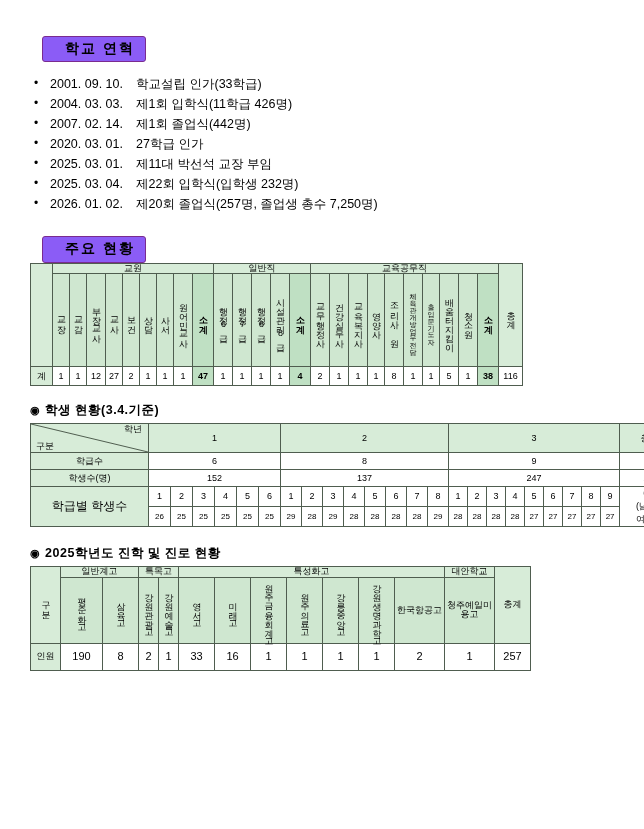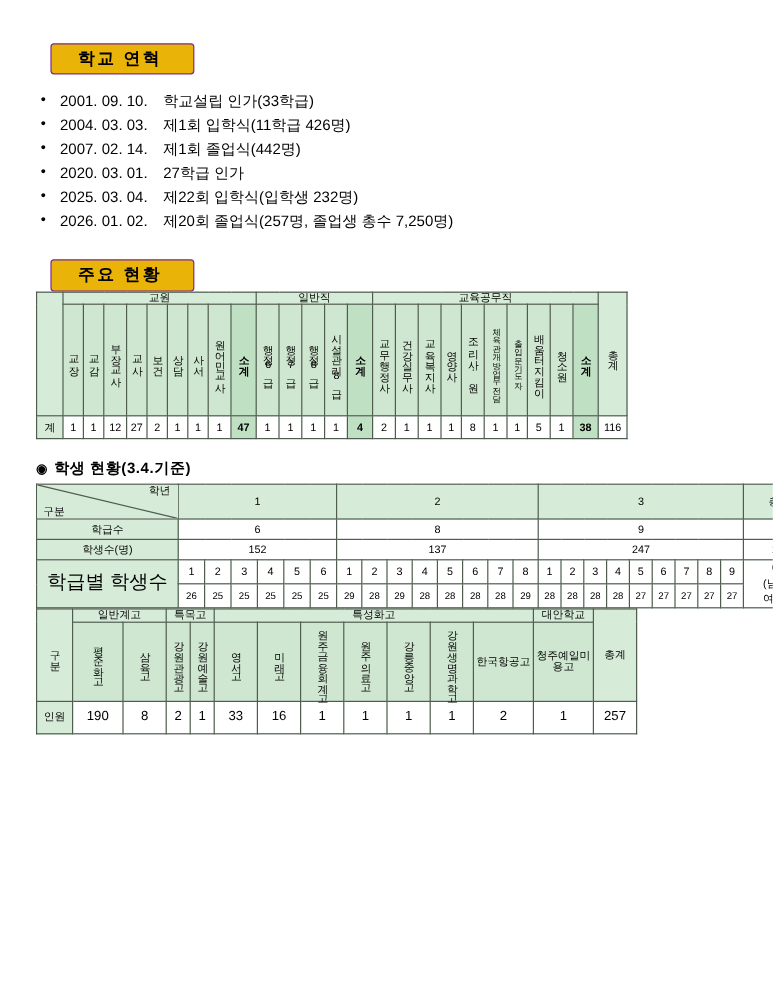--- a/index.html
+++ b/index.html
@@ -18,23 +18,23 @@
     position: relative;
     width: 644px;
     height: 829px;
     padding: 0;
     box-sizing: border-box;
   }
   
   .heading-box {
     display: inline-block;
     border: 1.5px solid #7a2b8f;
-    background: #eab308;
+    background: #8b5cf6;
     border-radius: 3px;
-    padding: 4px 26px 5px 22px;
+    padding: 4px 10px 5px 22px;
     font-size: 14px;
     font-weight: bold;
     color: #000000;
     letter-spacing: 2px;
     line-height: 1.1;
     text-align: right;
   }
   .heading-wrap {
     margin-left: 42px;
   }
@@ -127,20 +127,21 @@
 
   <div class="heading-wrap" style="margin-top:36px;">
     <span class="heading-box">학교 연혁</span>
   </div>
 
   <ul class="history">
     <li><span class="hist-date">2001. 09. 10.</span><span>학교설립 인가(33학급)</span></li>
     <li><span class="hist-date">2004. 03. 03.</span><span>제1회 입학식(11학급 426명)</span></li>
     <li><span class="hist-date">2007. 02. 14.</span><span>제1회 졸업식(442명)</span></li>
     <li><span class="hist-date">2020. 03. 01.</span><span>27학급 인가</span></li>
+    <li><span class="hist-date">2025. 03. 01.</span><span>제11대 박선석 교장 부임</span></li>
     <li><span class="hist-date">2025. 03. 04.</span><span>제22회 입학식(입학생 232명)</span></li>
     <li><span class="hist-date">2026. 01. 02.</span><span>제20회 졸업식(257명, 졸업생 총수 7,250명)</span></li>
   </ul>
 
   <div class="heading-wrap" style="margin-top:22px;">
     <span class="heading-box">주요 현황</span>
   </div>
 
 
   <div class="tbl-wrap">
@@ -294,21 +295,21 @@
       <td class="white">23</td>
     </tr>
     <tr>
       <td class="green-head">학생수(명)</td>
       <td class="white" colspan="6">152</td>
       <td class="white" colspan="8">137</td>
       <td class="white" colspan="9">247</td>
       <td class="white">152</td>
     </tr>
     <tr>
-      <td class="green-head" rowspan="2" style="font-size:16px;">학급별 학생수</td>
+      <td class="green-head" rowspan="2" style="font-size:12px;">학급별 학생수</td>
       <td class="white" style="height:19px;">1</td>
       <td class="white">2</td>
       <td class="white">3</td>
       <td class="white">4</td>
       <td class="white">5</td>
       <td class="white">6</td>
       <td class="white">1</td>
       <td class="white">2</td>
       <td class="white">3</td>
       <td class="white">4</td>
@@ -353,20 +354,23 @@
       <td class="white" style="font-size:8px;">27</td>
       <td class="white" style="font-size:8px;">27</td>
       <td class="white" style="font-size:8px;">27</td>
       <td class="white" style="font-size:8px;">27</td>
       <td class="white" style="font-size:8px;">27</td>
     </tr>
   </tbody>
       </table>
   </div>
 
+  <div class="sub-head" style="margin-top:18px;">
+    <span class="bullet">◉</span><span>2025학년도 진학 및 진로 현황</span>
+  </div>
 
   <div class="tbl-wrap">
   <table>
     <colgroup>
       <col style="width:30px">
       <col style="width:42px">
           <col style="width:36px">
       <col style="width:20px">
           <col style="width:20px">
       <col style="width:36px">

